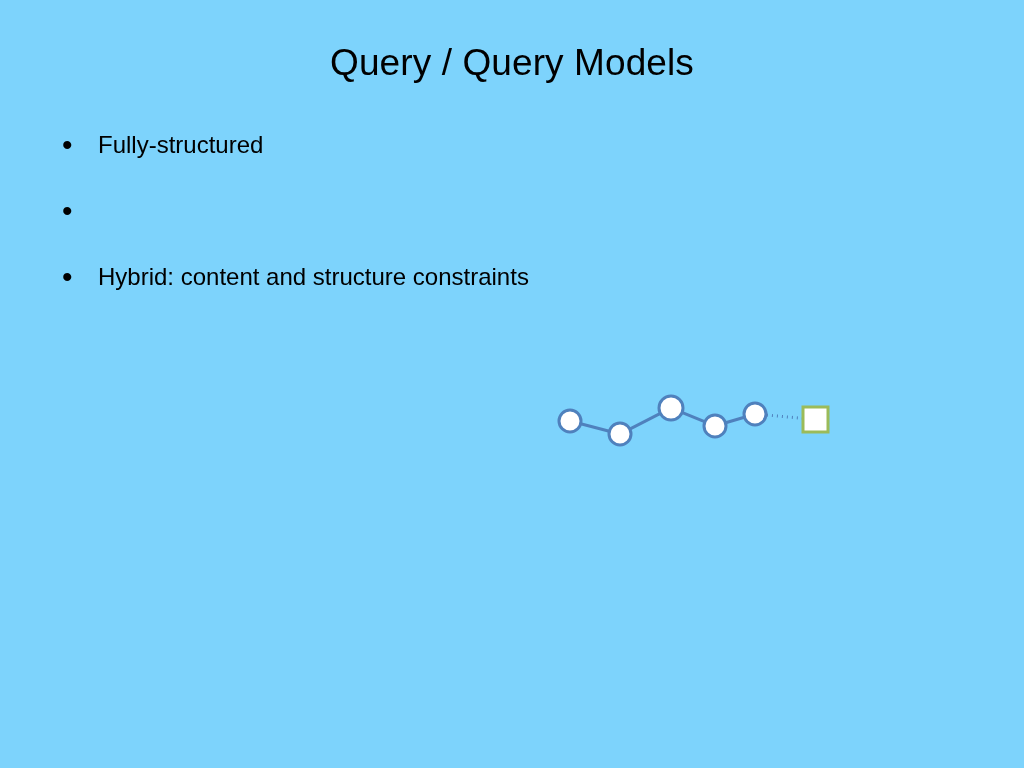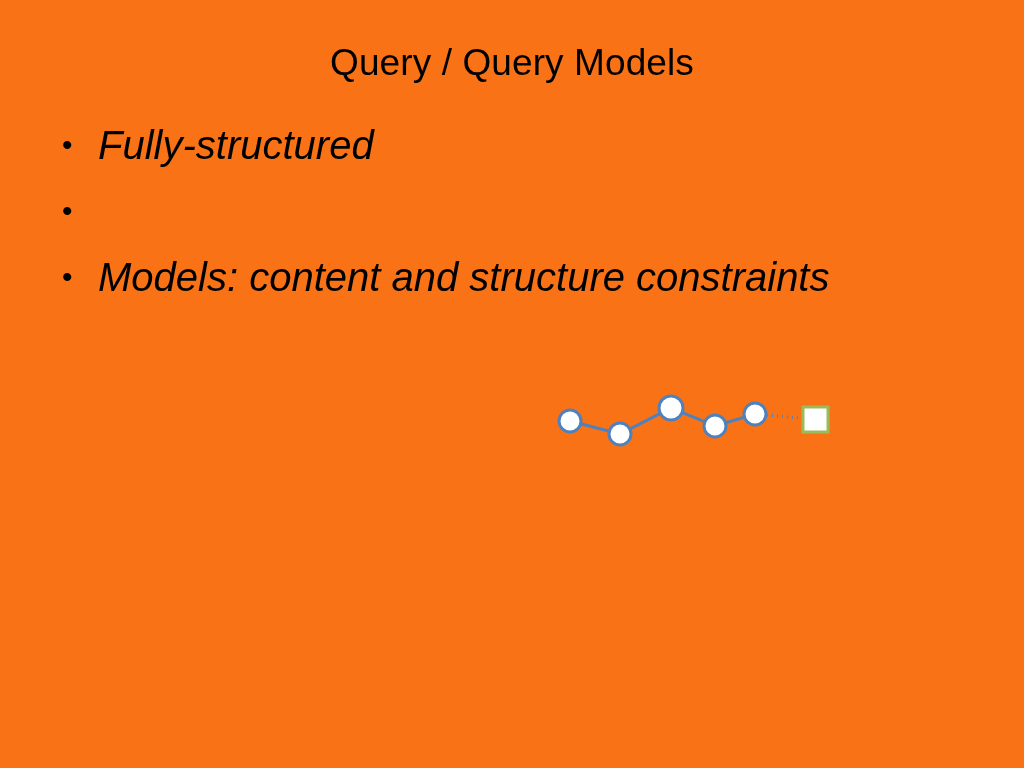--- a/index.html
+++ b/index.html
@@ -57,61 +57,60 @@
     width: 42px;
     flex: 0 0 42px;
     font-size: 30px;
     line-height: 54px;
     color: #000000;
     text-align: left;
     padding-left: 6px;
     box-sizing: border-box;
   }
   .bullet-text {
-    font-size: 40px;
+    font-size: 24px;
     line-height: 54px;
     font-weight: 400;
     color: #000000;
     white-space: nowrap;
-    font-style: italic;
   }
 
   
   .diagram {
     position: absolute;
     left: 540px;
     top: 380px;
     width: 310px;
     height: 80px;
   }
   .diagram svg {
     display: block;
   }
 </style>
 </head>
 <body>
 
-<div class="slide" style="background: #f97316;">
+<div class="slide" style="background: #7dd3fc;">
 
   <div class="slide-title">Query / Query Models</div>
 
   <ul class="bullet-list">
 
     <li class="bullet-item">
       <span class="bullet-marker">•</span>
       <span class="bullet-text">Fully-structured</span>
     </li>
 
     <li class="bullet-item">
       <span class="bullet-marker">•</span>
     </li>
 
     <li class="bullet-item">
       <span class="bullet-marker">•</span>
-      <span class="bullet-text">Models: content and structure constraints</span>
+      <span class="bullet-text">Hybrid: content and structure constraints</span>
     </li>
 
   </ul>
 
   <div class="diagram">
     <svg width="310" height="80" viewBox="0 0 310 80" xmlns="http://www.w3.org/2000/svg">
 
       <g>
         <line x1="41.61387008145927" y1="44.01960622117941" x2="68.38612991854073" y2="50.98039377882059" stroke-width="3" stroke-linecap="round" stroke="#4F81BD"></line>
         <line x1="90.69087376282377" y1="48.5497506307173" x2="119.41822009027426" y2="33.90443681672293" stroke-width="3" stroke-linecap="round" stroke="#4F81BD"></line>

